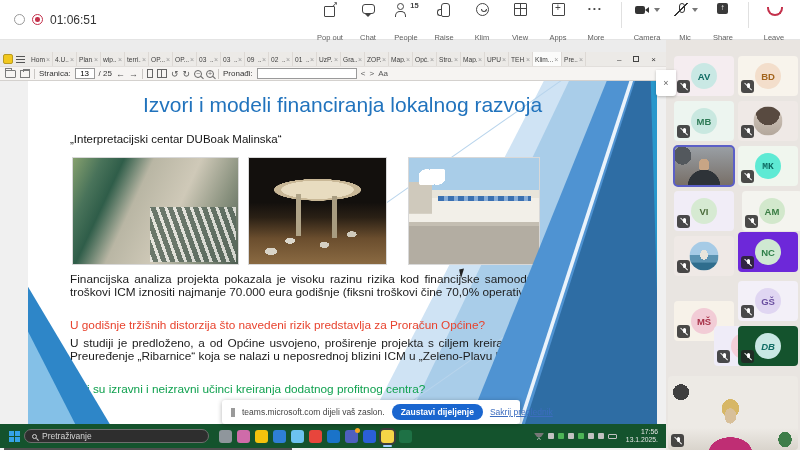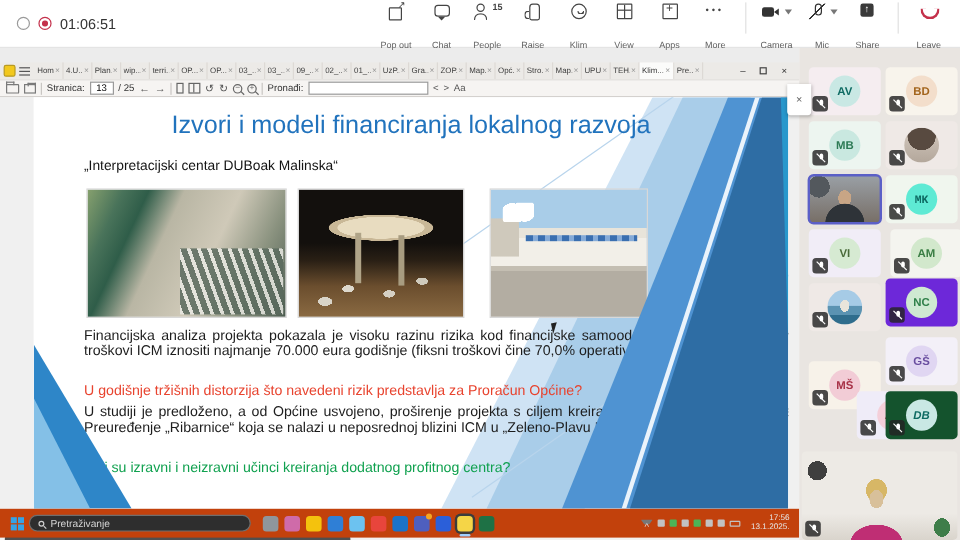--- a/index.html
+++ b/index.html
@@ -133,21 +133,21 @@
   
   #toast{position:absolute;left:222px;top:360px;width:298px;height:24px;background:#fff;border-radius:3px;
     box-shadow:0 1px 5px rgba(0,0,0,.3);display:flex;align-items:center;gap:7px;padding:0 9px;z-index:9}
   .pausebars{width:6px;height:9px;border-left:2px solid #9a9a9a;border-right:2px solid #9a9a9a}
   #toast-msg{font-size:8.5px;color:#444;white-space:nowrap}
   #stop-btn{background:#1a66cf;color:#fff;border:none;border-radius:11px;font-size:8.5px;
     padding:3px 9px;font-weight:bold;cursor:pointer;white-space:nowrap;font-family:"Liberation Sans",sans-serif}
   #hide-link{font-size:8.5px;color:#3d6dbf;text-decoration:underline;white-space:nowrap;cursor:pointer}
 
   
-  #taskbar{position:absolute;left:0;top:384px;width:666px;height:24px;background:#c2410c;
+  #taskbar{position:absolute;left:0;top:384px;width:666px;height:24px;background:#14532d;
     display:flex;align-items:center;gap:6px;padding:0 5px;z-index:5}
   .start-ico{width:5px;height:5px;background:#35a3e8;box-shadow:6px 0 0 #35a3e8,0 6px 0 #35a3e8,6px 6px 0 #35a3e8;margin:0 4px 6px 4px}
   #tb-search{height:14px;width:185px;border-radius:7px;background:#2e2e2e;border:1px solid #6e6e6e;
     display:flex;align-items:center;gap:5px;padding:0 7px;color:#d5d5d5;font-size:8.5px;cursor:pointer}
   .mag{width:5px;height:5px;border:1px solid #cfcfcf;border-radius:50%;position:relative}
   .mag::after{content:"";position:absolute;right:-3px;bottom:-2px;width:3px;height:1px;background:#cfcfcf;transform:rotate(45deg)}
   #tb-apps{display:flex;gap:5px;margin-left:4px;align-items:center}
   .tapp{width:13px;height:13px;border-radius:3px;position:relative;cursor:pointer}
   .tapp.active{box-shadow:0 0 0 2px #3c3c3c}
   .tapp.active::after{content:"";position:absolute;left:2px;bottom:-4px;width:9px;height:2px;border-radius:1px;background:#9fd0ff}
@@ -472,20 +472,26 @@
         <span class="tray batt"></span>
       </div>
     <div id="tb-clock">
       <div>17:56</div>
       <div>13.1.2025.</div>
     </div>
   </div>
   <div id="bottomstrip"></div>
   <div id="flyout"></div>
 
+  <div id="toast">
+    <span class="pausebars"></span>
+    <span id="toast-msg">teams.microsoft.com dijeli vaš zaslon.</span>
+    <button id="stop-btn">Zaustavi dijeljenje</button>
+    <span id="hide-link">Sakrij preglednik</span>
+  </div>
 </div>
 
 <div id="sidebar">
   <div id="tiles">
       <div class="tile" style="left: 8px; top: 16px; background: rgb(245, 237, 240);">
         <div class="circ" style="background: rgb(201, 232, 228); color: rgb(14, 107, 99);">AV</div>
         <div class="micoff"></div>
       </div>
       <div class="tile" style="left: 72px; top: 16px; background: rgb(248, 244, 236);">
         <div class="circ" style="background: rgb(243, 222, 203); color: rgb(163, 100, 28);">BD</div>

